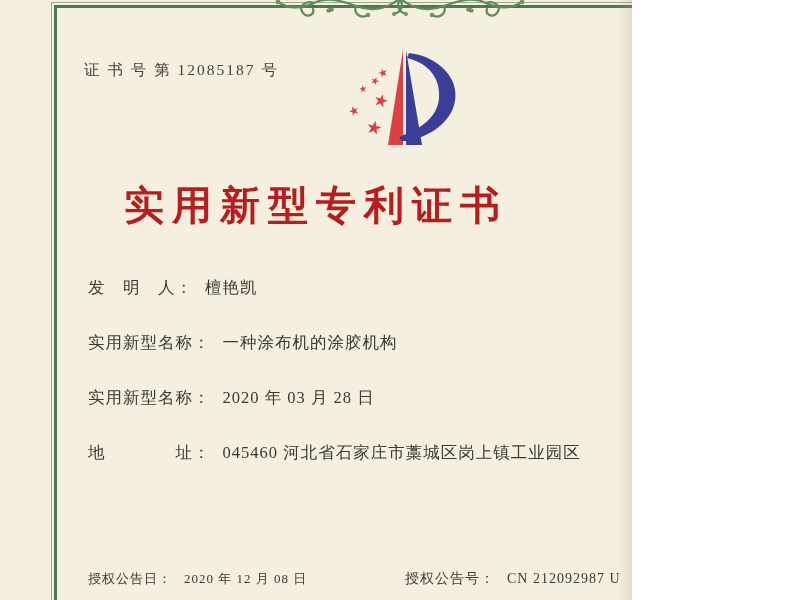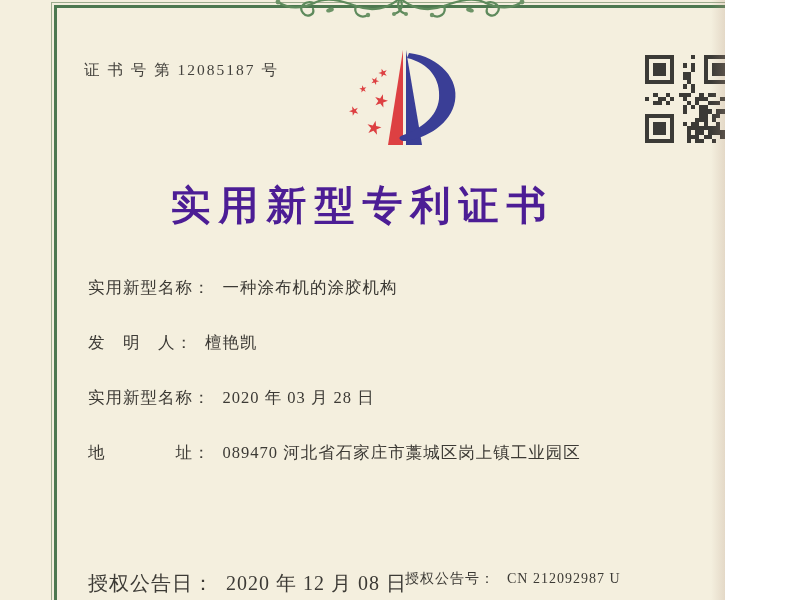--- a/index.html
+++ b/index.html
@@ -1,18 +1,18 @@
 <!DOCTYPE html>
 <html style="--paper: #f4efde; --frame: #4d7850; --logo-red: #dd4042; --logo-blue: #3a3e96; --ink: #3c3a35;"><head>
 <meta charset="utf-8">
 <style>
   html,body{margin:0;padding:0;}
   .page{
     position:relative;
-    width:725px;height:600px;
+    width:632px;height:600px;
     background:var(--paper,#f4efde);
     overflow:hidden;
     font-family:"Liberation Serif","DejaVu Serif",serif;
     color:var(--ink,#3c3a35);
   }
   .page::after{ 
     content:"";position:absolute;top:0;right:0;width:14px;height:100%;
     background:linear-gradient(to right, rgba(180,150,130,0), rgba(180,150,130,.25));
     pointer-events:none;
   }
@@ -26,27 +26,27 @@
   .cert-no{
     position:absolute;left:84px;top:60px;
     font-size:15.5px;letter-spacing:2px;color:#44423d;
   }
   .logo{position:absolute;left:337px;top:44px;}
   .qr{position:absolute;left:645px;top:55px;}
   .title{
     position:absolute;left:0;right:0;top:178px;
     text-align:center;
     font-size:40px;font-weight:600;letter-spacing:8px;
-    color:#4c1d95;
+    color:#b91c1c;
   }
   .fields{position:absolute;left:88px;top:272px;right:60px;}
   .field-row{height:50px;padding-top:5px;font-size:16.5px;white-space:nowrap;}
   .field-label{letter-spacing:1px;}
   .field-value{margin-left:12px;letter-spacing:1px;}
-  .footer-left{position:absolute;left:88px;top:570px;font-size:20px;white-space:nowrap;}
+  .footer-left{position:absolute;left:88px;top:570px;font-size:13px;white-space:nowrap;}
   .footer-right{position:absolute;left:405px;top:570px;font-size:14px;white-space:nowrap;}
   svg{display:block;}
 </style>
 </head>
 <body>
 
 <div class="page">
 
   <div class="frame"></div>
 
@@ -199,30 +199,30 @@
         <rect x="13" y="20" width="1" height="1" fill="#3b3a36"></rect>
         <rect x="16" y="20" width="1" height="1" fill="#3b3a36"></rect>
         <rect x="19" y="20" width="1" height="1" fill="#3b3a36"></rect>
       </svg>
   </div>
 
   <div class="title">实用新型专利证书</div>
 
   <div class="fields">
     <div class="field-row">
+      <span class="field-label">发　明　人：</span><span class="field-value">檀艳凯</span>
+    </div>
+    <div class="field-row">
       <span class="field-label">实用新型名称：</span><span class="field-value">一种涂布机的涂胶机构</span>
     </div>
     <div class="field-row">
-      <span class="field-label">发　明　人：</span><span class="field-value">檀艳凯</span>
-    </div>
-    <div class="field-row">
       <span class="field-label">实用新型名称：</span><span class="field-value">2020 年 03 月 28 日</span>
     </div>
     <div class="field-row">
-      <span class="field-label">地　　　　址：</span><span class="field-value">089470 河北省石家庄市藁城区岗上镇工业园区</span>
+      <span class="field-label">地　　　　址：</span><span class="field-value">045460 河北省石家庄市藁城区岗上镇工业园区</span>
     </div>
   </div>
 
   <div class="footer-left">
     <span class="field-label">授权公告日：</span><span class="field-value">2020 年 12 月 08 日</span>
   </div>
   <div class="footer-right">
     <span class="field-label">授权公告号：</span><span class="field-value">CN 212092987 U</span>
   </div>
 

